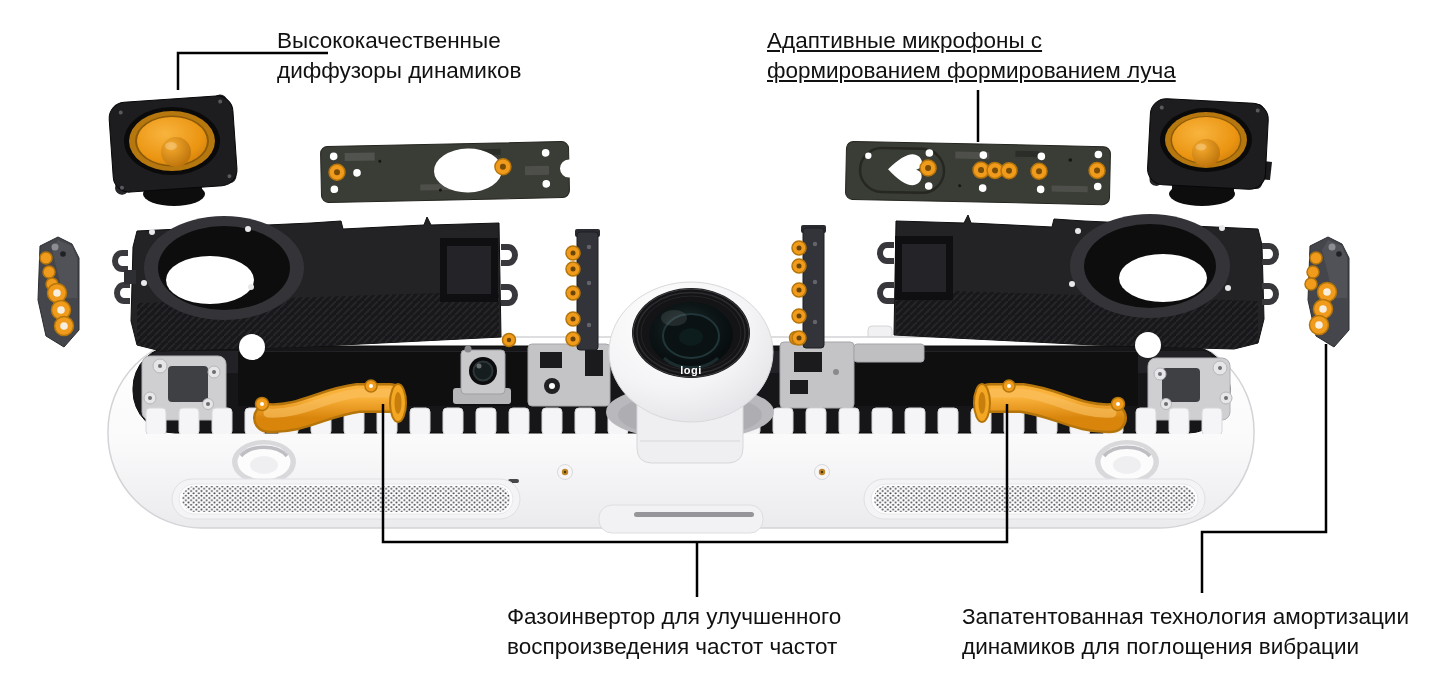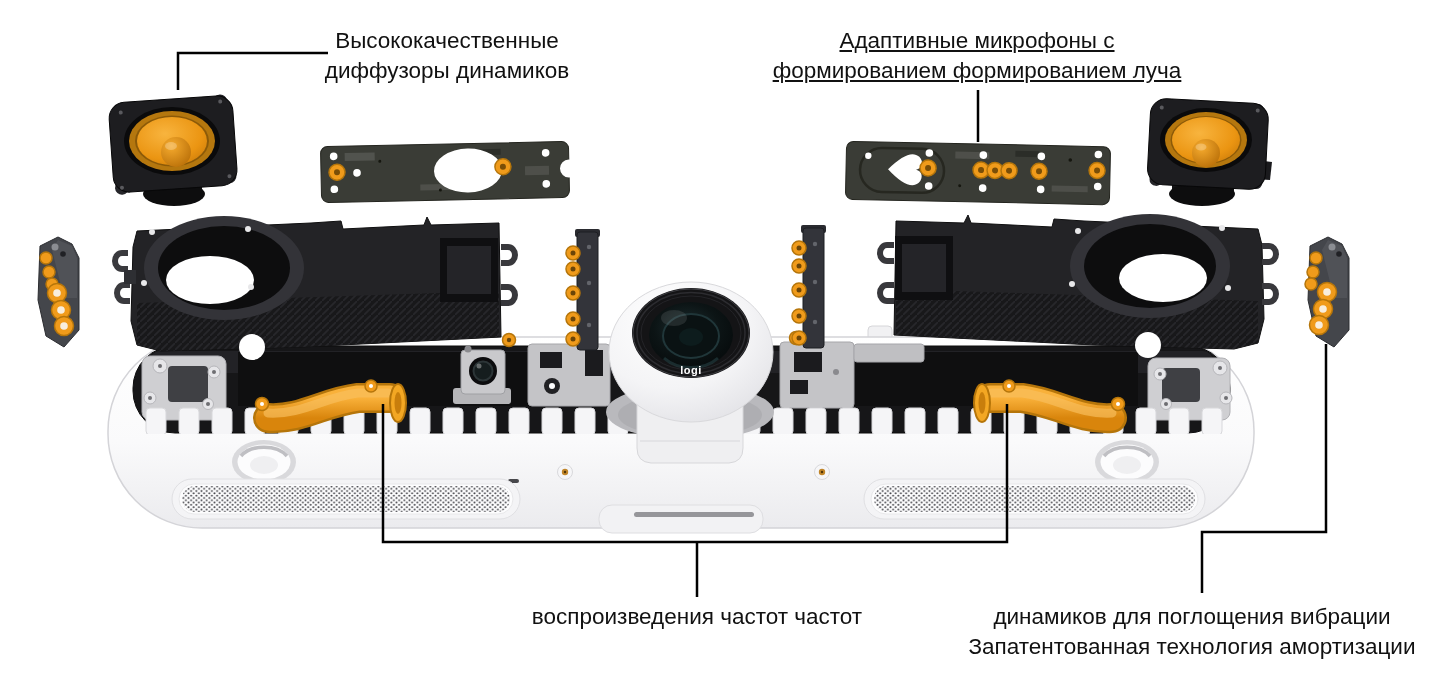--- a/index.html
+++ b/index.html
@@ -2,21 +2,21 @@
 <html style="--accent-orange: #F09B1B; --accent-orange-dark: #B5750A; --component-black: #1E1E21; --pcb-gray: #3A3C36; --metal-gray: #C6C6C9; --body-white: #FFFFFF; --callout-line: #000000; --text: #111111;"><head>
 <meta charset="utf-8">
 <style>
   :root{
     --accent-orange:#F09B1B; --accent-orange-dark:#B5750A; --component-black:#1E1E21;
     --pcb-gray:#3A3C36; --metal-gray:#C6C6C9; --body-white:#FFFFFF;
     --callout-line:#000000; --text:#111111;
   }
   html,body{margin:0;padding:0;background:#fff;}
   .stage{position:relative;width:1433px;height:686px;background:var(--body-white);overflow:hidden;font-family:"Liberation Sans",sans-serif;}
-  .label{position:absolute;text-align:center;font-size:22.5px;line-height:30px;color:var(--text);}
+  .label{position:absolute;font-size:22.5px;line-height:30px;color:var(--text);}
   .label span{display:block;}
   svg text.logi-text{fill:#fff;font-family:"Liberation Sans",sans-serif;font-size:11px;font-weight:bold;letter-spacing:.5px;}
   .callout path{stroke:var(--callout-line);stroke-width:2.5;fill:none;}
   .o{fill:var(--accent-orange);stroke:var(--accent-orange-dark);stroke-width:1.5;}
 </style>
 </head>
 <body>
 
 <div class="stage">
 
@@ -450,20 +450,21 @@
 
   <div class="label" style="left:277px;top:26px;width:340px;">
     <span>Высококачественные</span>
     <span>диффузоры динамиков</span>
   </div>
   <div class="label" style="left:767px;top:26px;width:420px;text-decoration:underline;">
     <span>Адаптивные микрофоны с</span>
     <span>формированием формированием луча</span>
   </div>
   <div class="label" style="left:507px;top:602px;width:380px;">
+    <span>Фазоинвертор для улучшенного</span>
     <span>воспроизведения частот частот</span>
   </div>
   <div class="label" style="left:962px;top:602px;width:460px;">
+    <span>Запатентованная технология амортизации</span>
     <span>динамиков для поглощения вибрации</span>
-    <span>Запатентованная технология амортизации</span>
   </div>
 
 </div>
 
 </body></html>

